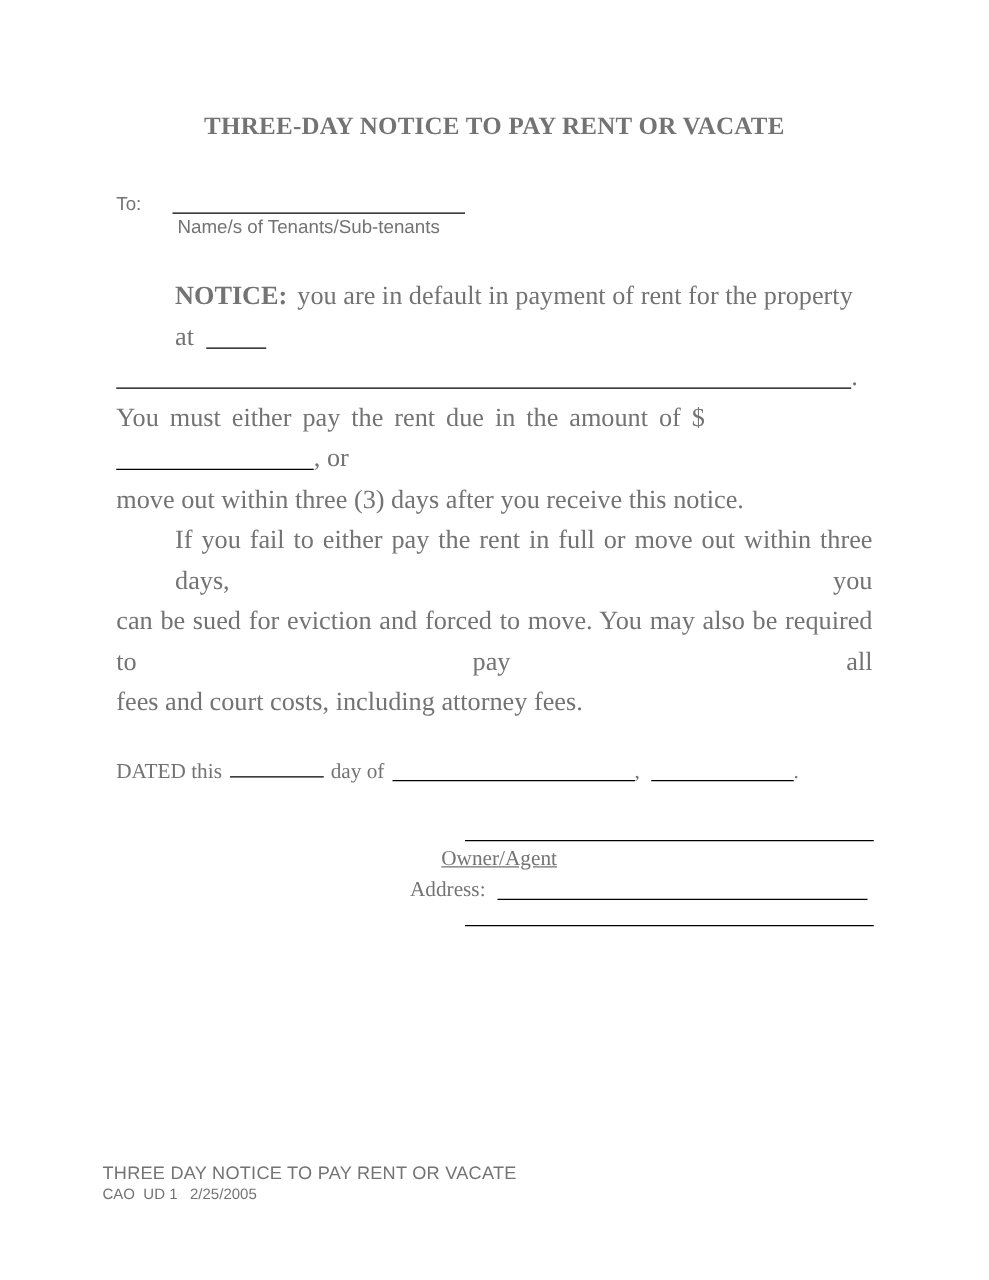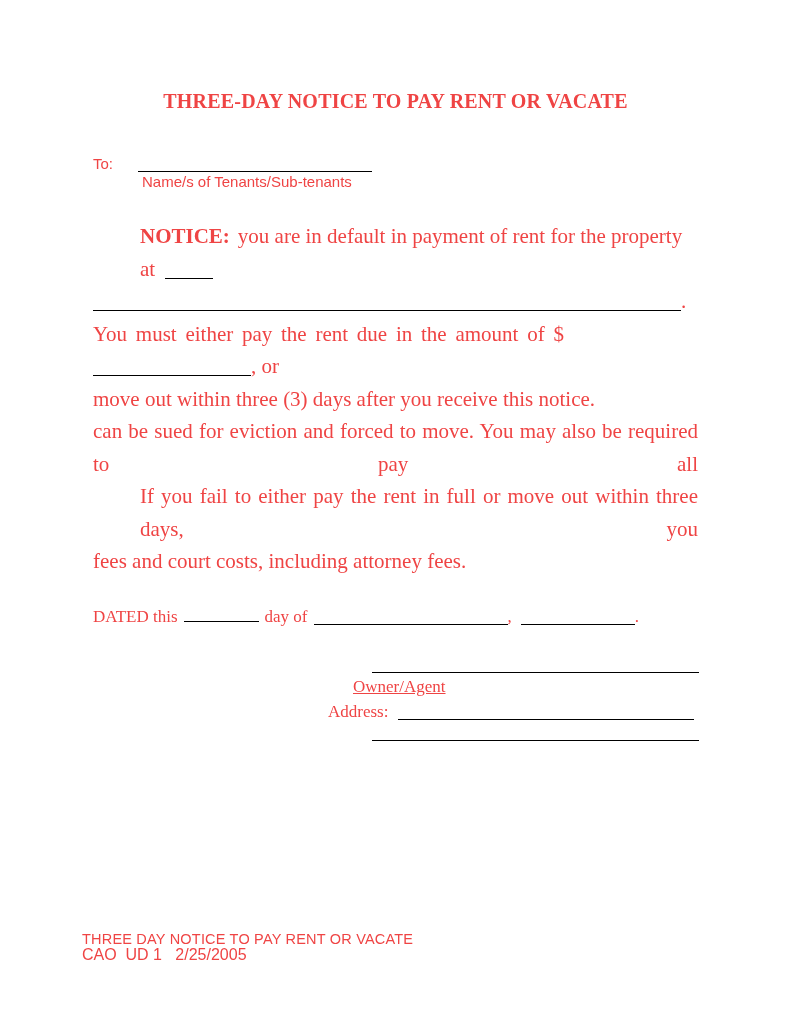--- a/index.html
+++ b/index.html
@@ -3,21 +3,21 @@
 <meta charset="utf-8">
 <style>
   * { box-sizing: border-box; }
   html, body { margin: 0; padding: 0; background: #ffffff; }
   .page {
     position: relative;
     width: 791px;
     height: 1024px;
     margin: 0 auto;
     background: #ffffff;
-    color: #ef4444;
+    color: #737373;
     padding: 0 93px;
     font-family: "Liberation Serif", serif;
     overflow: hidden;
   }
   .doc-title {
     padding-top: 89px;
     text-align: center;
     font-size: 20px;
     font-weight: bold;
     line-height: 24px;
@@ -81,21 +81,21 @@
   .addr-blank { width: 296px; margin-left: 10px; }
   .sig-line-bottom { margin-top: 18px; }
   
   .footer {
     position: absolute;
     left: 82px;
     top: 931px;
     font-family: "Liberation Sans", sans-serif;
   }
   .footer-line1 { font-size: 14.5px; line-height: 17px; letter-spacing: 0.2px; }
-  .footer-line2 { font-size: 16px; line-height: 14px; white-space: pre; }
+  .footer-line2 { font-size: 12px; line-height: 14px; white-space: pre; }
 </style>
 </head>
 <body>
 
 <div class="page">
 
   <div class="doc-title">THREE-DAY NOTICE TO PAY RENT OR VACATE</div>
 
   <div class="to-block">
     <div class="to-row">
@@ -113,23 +113,23 @@
     <div>
       <span class="blank line-full-blank"></span><span>.</span>
     </div>
 
     <div>
       <span class="amount-text">You must either pay the rent due in the amount of $</span><span class="blank amount-blank"></span><span>, or</span>
     </div>
 
     <div>move out within three (3) days after you receive this notice.</div>
 
+    <div class="jline indent">If you fail to either pay the rent in full or move out within three days, you</div>
+
     <div class="jline">can be sued for eviction and forced to move.  You may also be required to pay all</div>
-
-    <div class="jline indent">If you fail to either pay the rent in full or move out within three days, you</div>
 
     <div>fees and court costs, including attorney fees.</div>
 
   </div>
 
   <div class="dated-line">
     <span>DATED this</span><span class="blank dated-blank-1"></span><span>day of</span><span class="blank dated-blank-2"></span><span>,</span><span class="blank dated-blank-3"></span><span>.</span>
   </div>
 
   <div class="sig-block">

